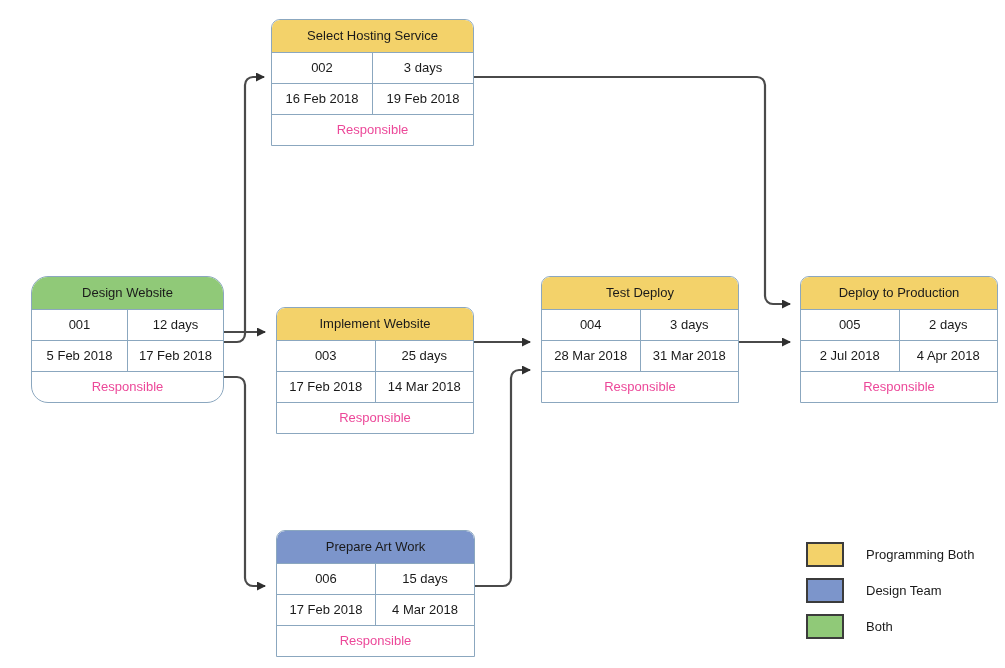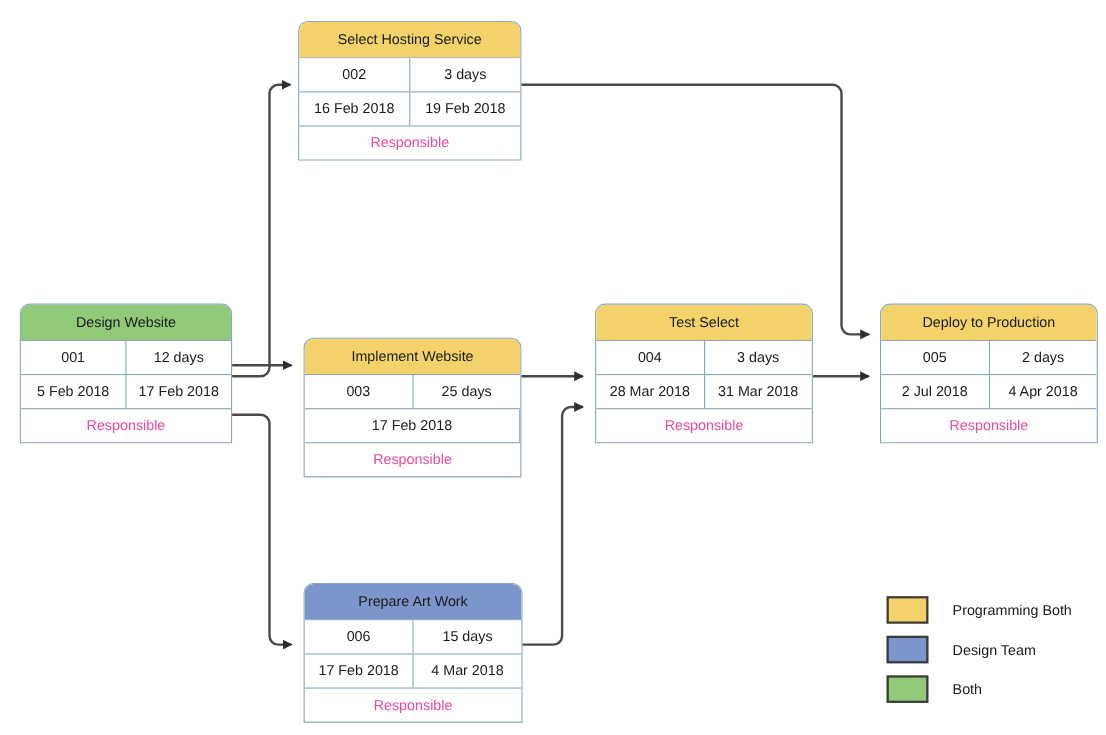--- a/index.html
+++ b/index.html
@@ -134,47 +134,48 @@
       <div class="cell left">002</div>
       <div class="cell">3 days</div>
     </div>
     <div class="node-row">
       <div class="cell left">16 Feb 2018</div>
       <div class="cell">19 Feb 2018</div>
     </div>
     <div class="node-foot">Responsible</div>
   </div>
 
-  <div class="node" style="left:18px; top:276px; width:193px;">
+  <div class="node" style="left:31px; top:276px; width:193px;border-radius:17px;">
     <div class="node-title" style="background:#90C978;">Design Website</div>
     <div class="node-row">
       <div class="cell left">001</div>
       <div class="cell">12 days</div>
     </div>
     <div class="node-row">
       <div class="cell left">5 Feb 2018</div>
       <div class="cell">17 Feb 2018</div>
     </div>
     <div class="node-foot">Responsible</div>
   </div>
 
   <div class="node" style="left:276px; top:276px; width:198px;margin-top:31px;">
     <div class="node-title" style="background:#F3D26A;">Implement Website</div>
     <div class="node-row">
       <div class="cell left">003</div>
       <div class="cell">25 days</div>
     </div>
     <div class="node-row">
       <div class="cell left">17 Feb 2018</div>
+      <div class="cell">14 Mar 2018</div>
     </div>
     <div class="node-foot">Responsible</div>
   </div>
 
   <div class="node" style="left:541px; top:276px; width:198px;">
-    <div class="node-title" style="background:#F3D26A;">Test Select</div>
+    <div class="node-title" style="background:#F3D26A;">Test Deploy</div>
     <div class="node-row">
       <div class="cell left">004</div>
       <div class="cell">3 days</div>
     </div>
     <div class="node-row">
       <div class="cell left">28 Mar 2018</div>
       <div class="cell">31 Mar 2018</div>
     </div>
     <div class="node-foot">Responsible</div>
   </div>

